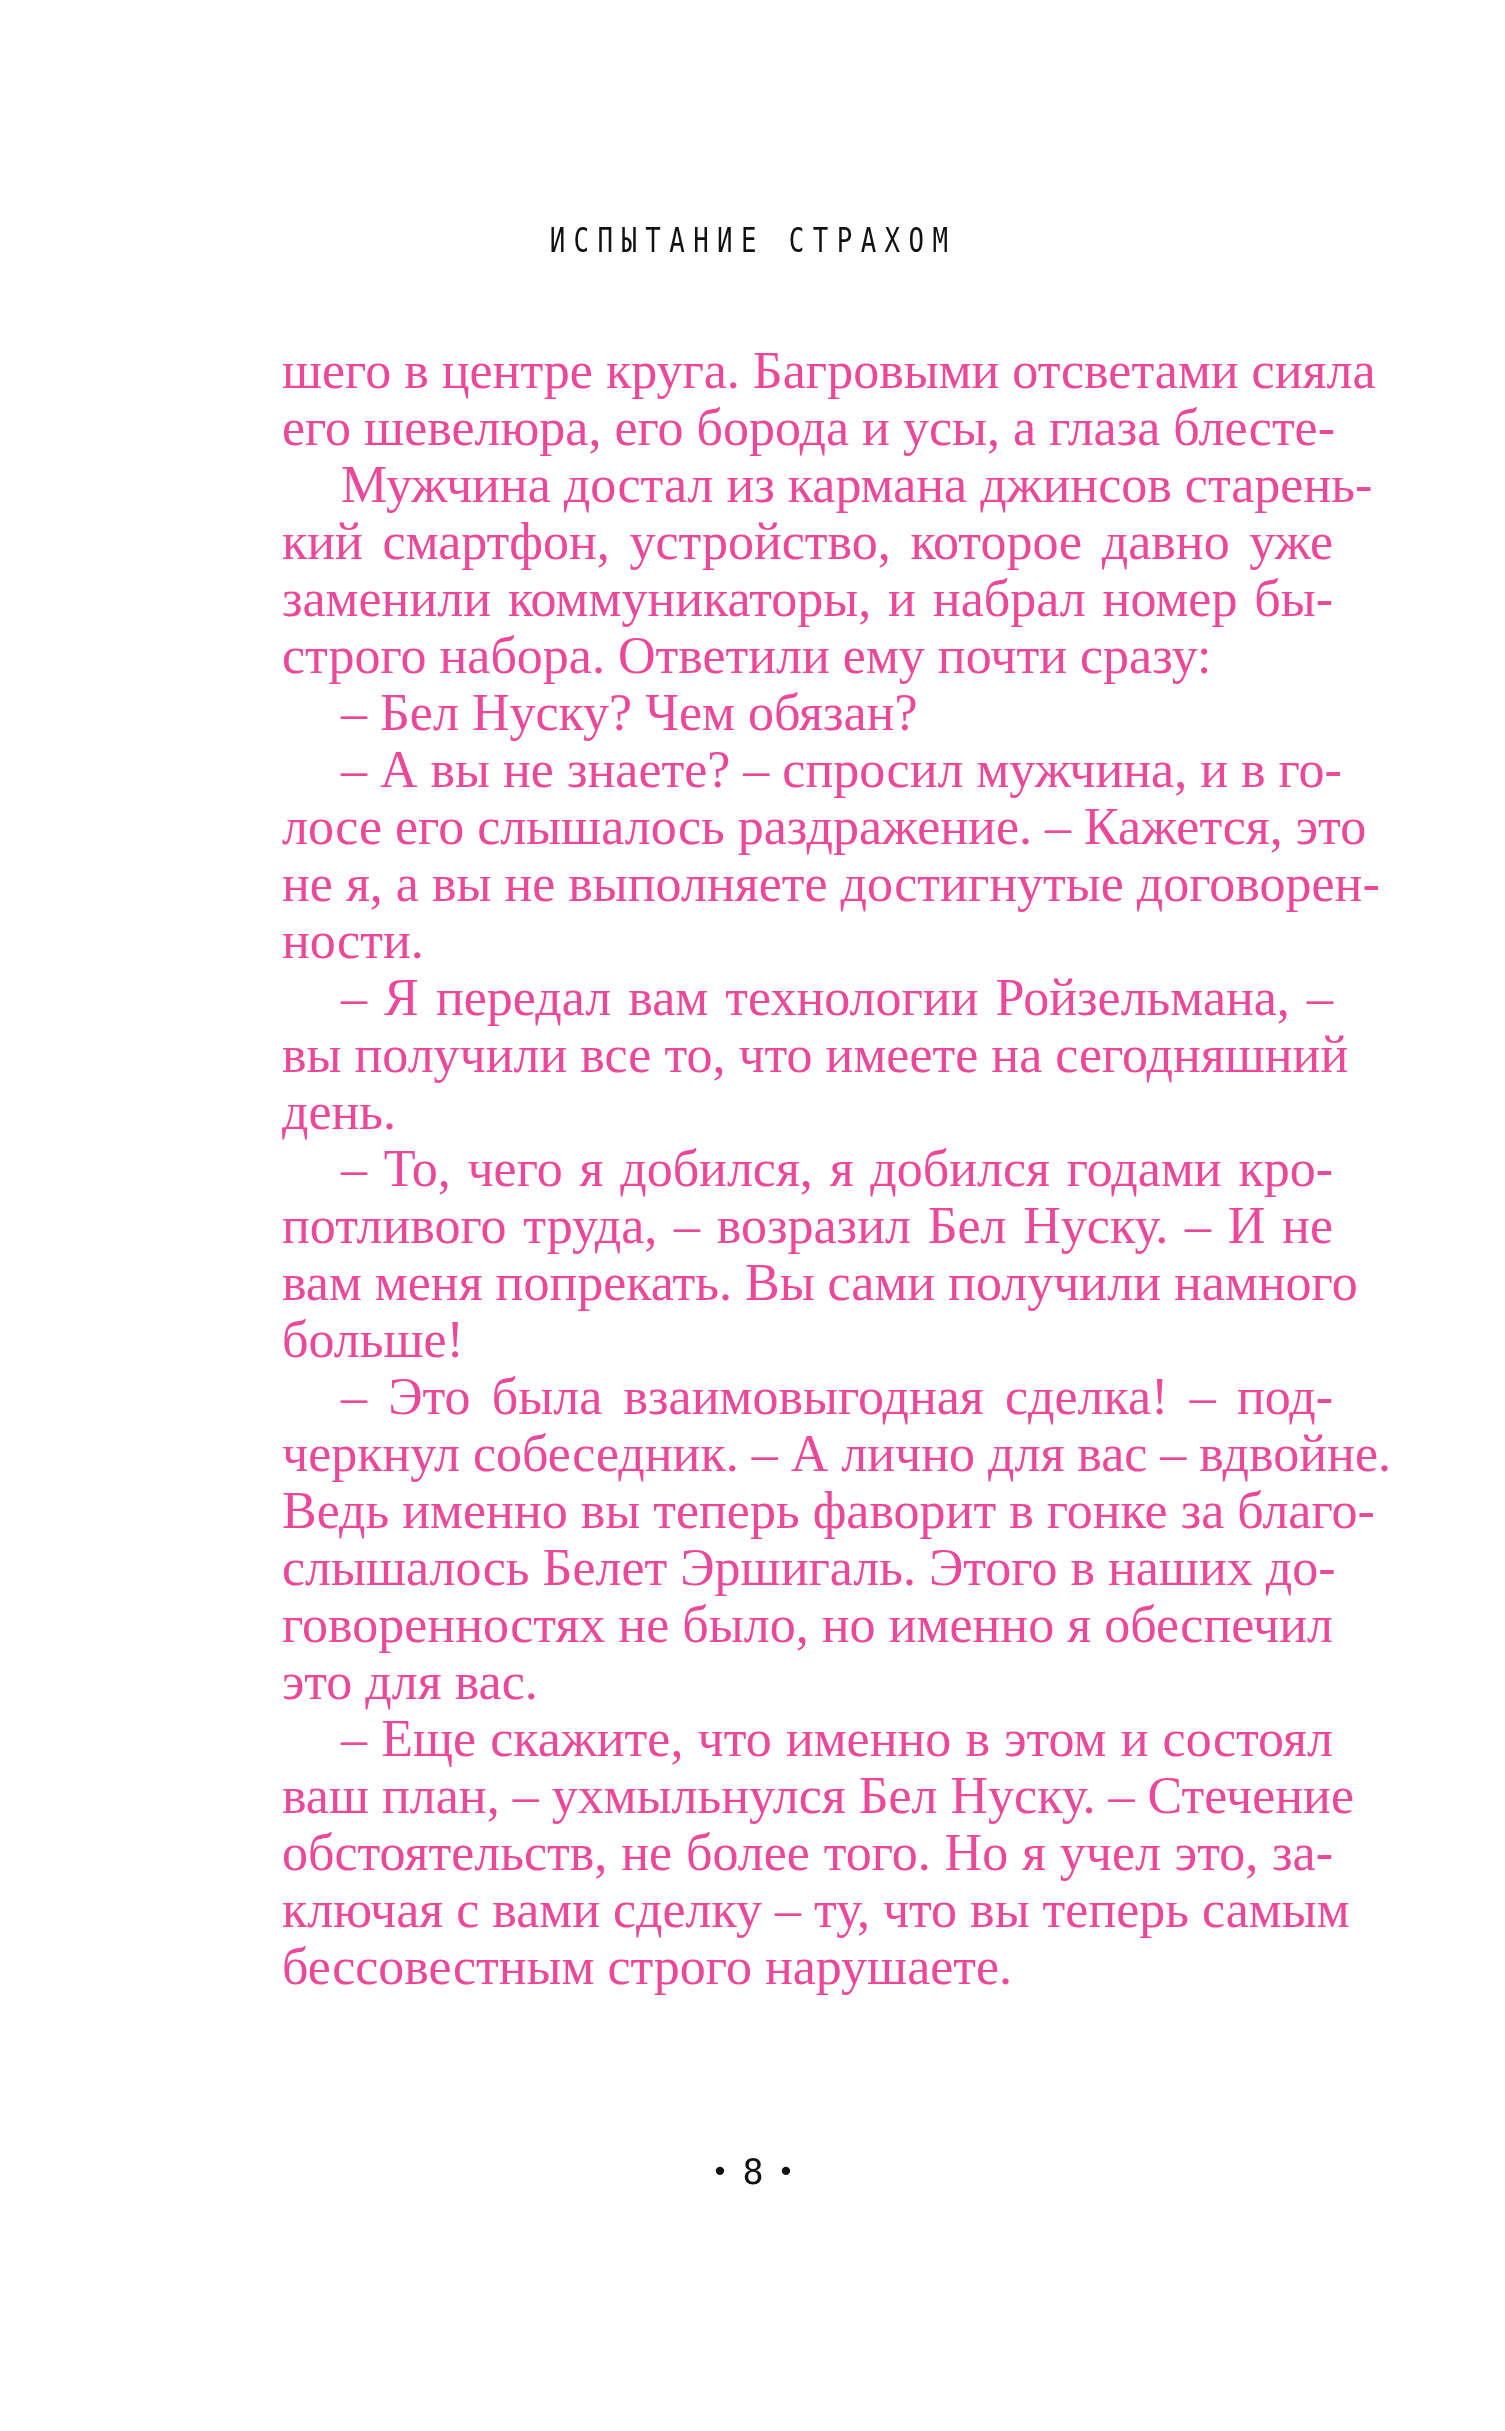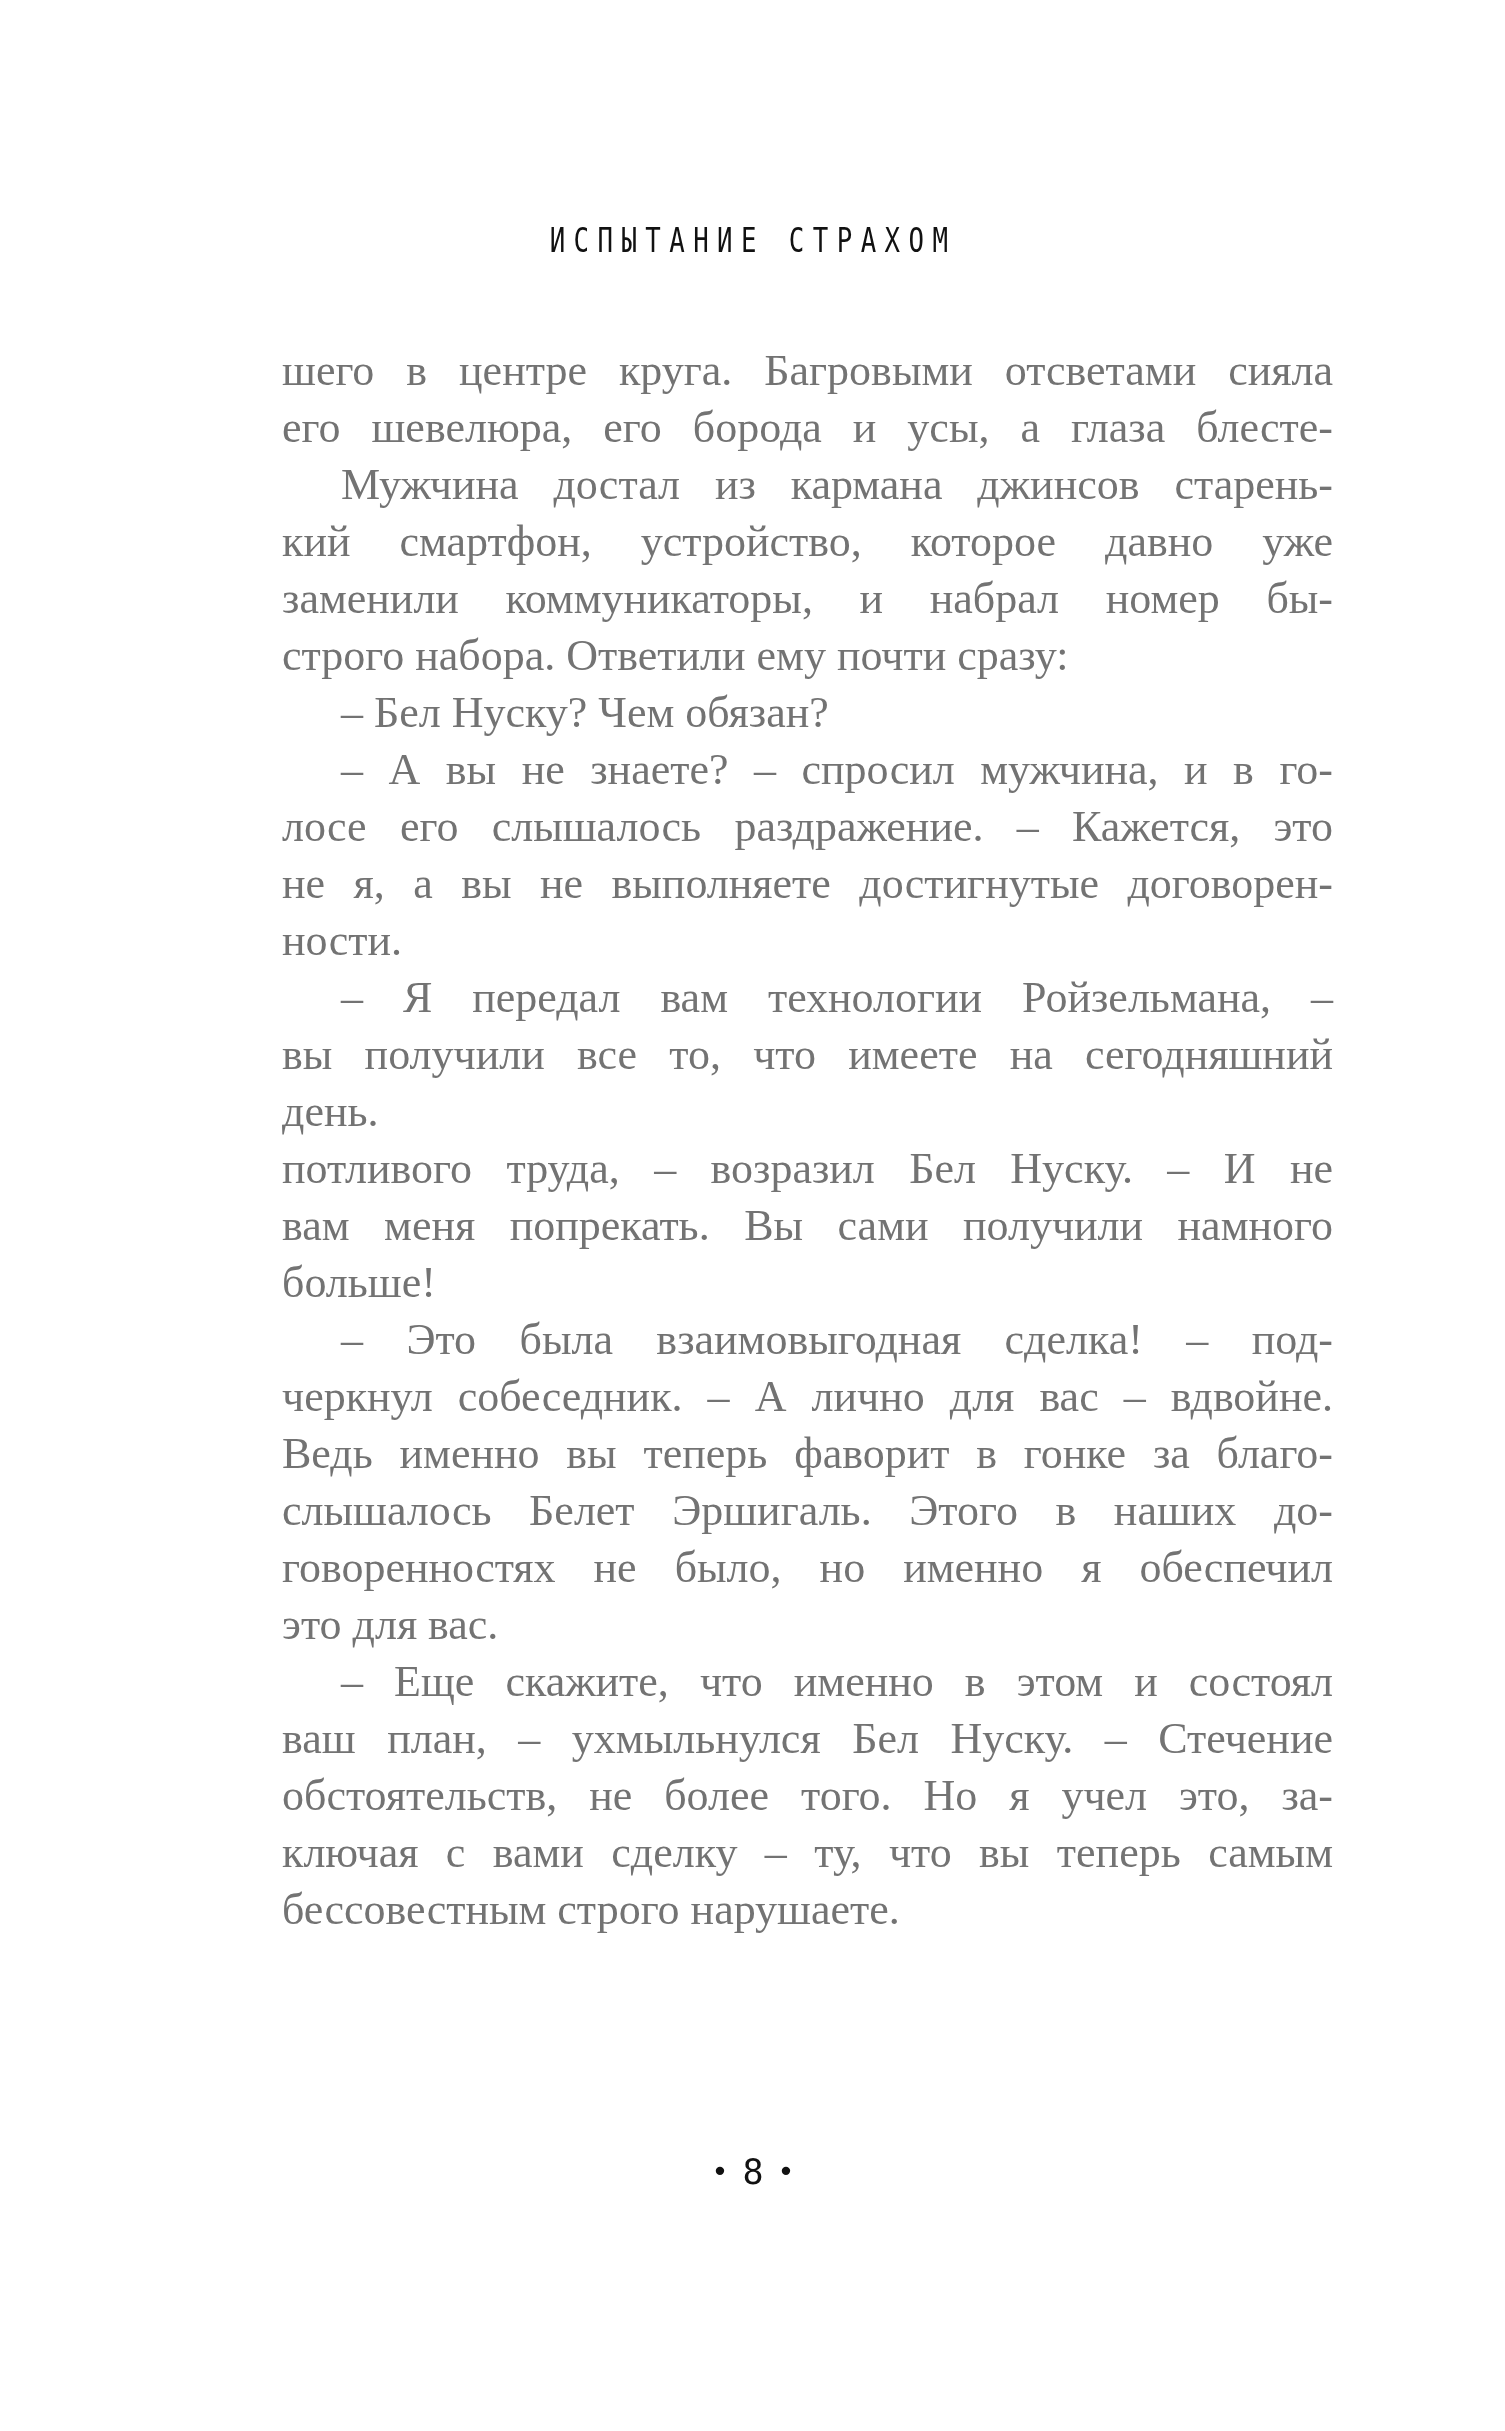--- a/index.html
+++ b/index.html
@@ -27,23 +27,23 @@
       color: #111111;
       transform: scaleX(0.78);
       transform-origin: 753px 0;
     }
     .body-text {
       position: absolute;
       top: 342px;
       left: 282px;
       width: 1051px;
       font-family: "Liberation Serif", "DejaVu Serif", serif;
-      font-size: 44px;
+      font-size: 52px;
       line-height: 57px;
-      color: #737373;
+      color: #ec4899;
     }
     .line {
       display: block;
       white-space: nowrap;
       text-align: justify;
       text-align-last: justify;
       height: 57px;
     }
     .line.last {
       text-align-last: left;
@@ -81,20 +81,21 @@
     <span class="line">заменили коммуникаторы, и набрал номер бы-</span>
     <span class="line last">строго набора. Ответили ему почти сразу:</span>
     <span class="line indent last">– Бел Нуску? Чем обязан?</span>
     <span class="line indent">– А вы не знаете? – спросил мужчина, и в го-</span>
     <span class="line">лосе его слышалось раздражение. – Кажется, это</span>
     <span class="line">не я, а вы не выполняете достигнутые договорен-</span>
     <span class="line last">ности.</span>
     <span class="line indent">– Я передал вам технологии Ройзельмана, –</span>
     <span class="line">вы получили все то, что имеете на сегодняшний</span>
     <span class="line last">день.</span>
+    <span class="line indent">– То, чего я добился, я добился годами кро-</span>
     <span class="line">потливого труда, – возразил Бел Нуску. – И не</span>
     <span class="line">вам меня попрекать. Вы сами получили намного</span>
     <span class="line last">больше!</span>
     <span class="line indent">– Это была взаимовыгодная сделка! – под-</span>
     <span class="line">черкнул собеседник. – А лично для вас – вдвойне.</span>
     <span class="line">Ведь именно вы теперь фаворит в гонке за благо-</span>
     <span class="line">слышалось Белет Эршигаль. Этого в наших до-</span>
     <span class="line">говоренностях не было, но именно я обеспечил</span>
     <span class="line last">это для вас.</span>
     <span class="line indent">– Еще скажите, что именно в этом и состоял</span>

